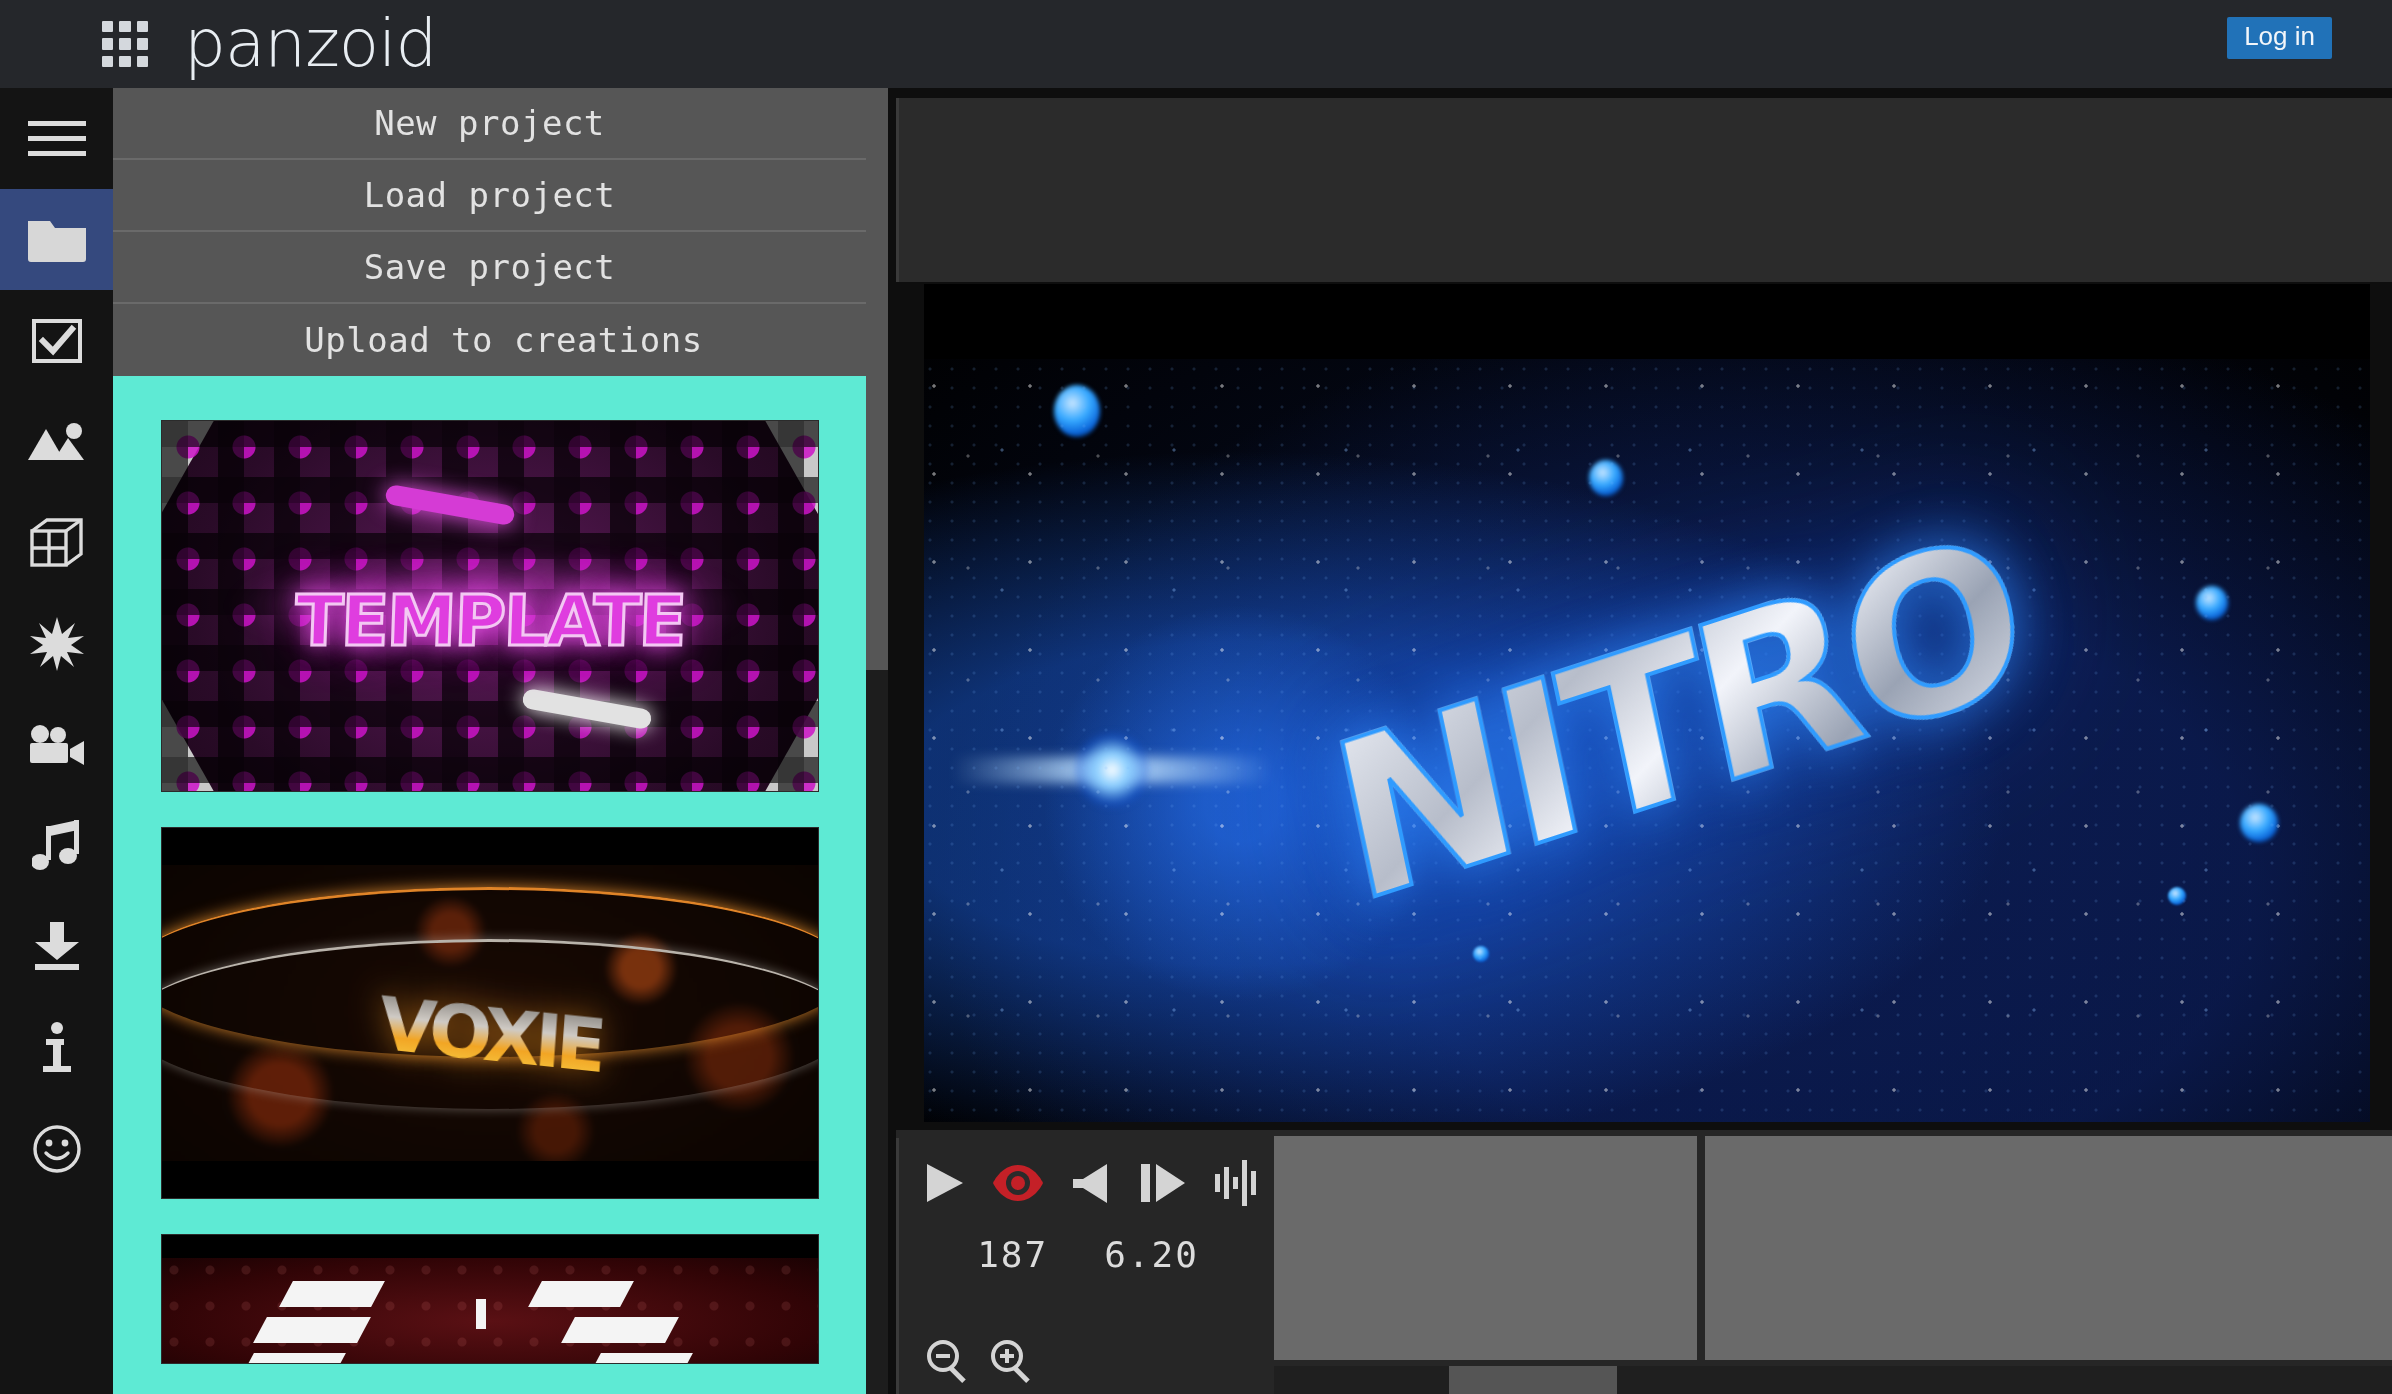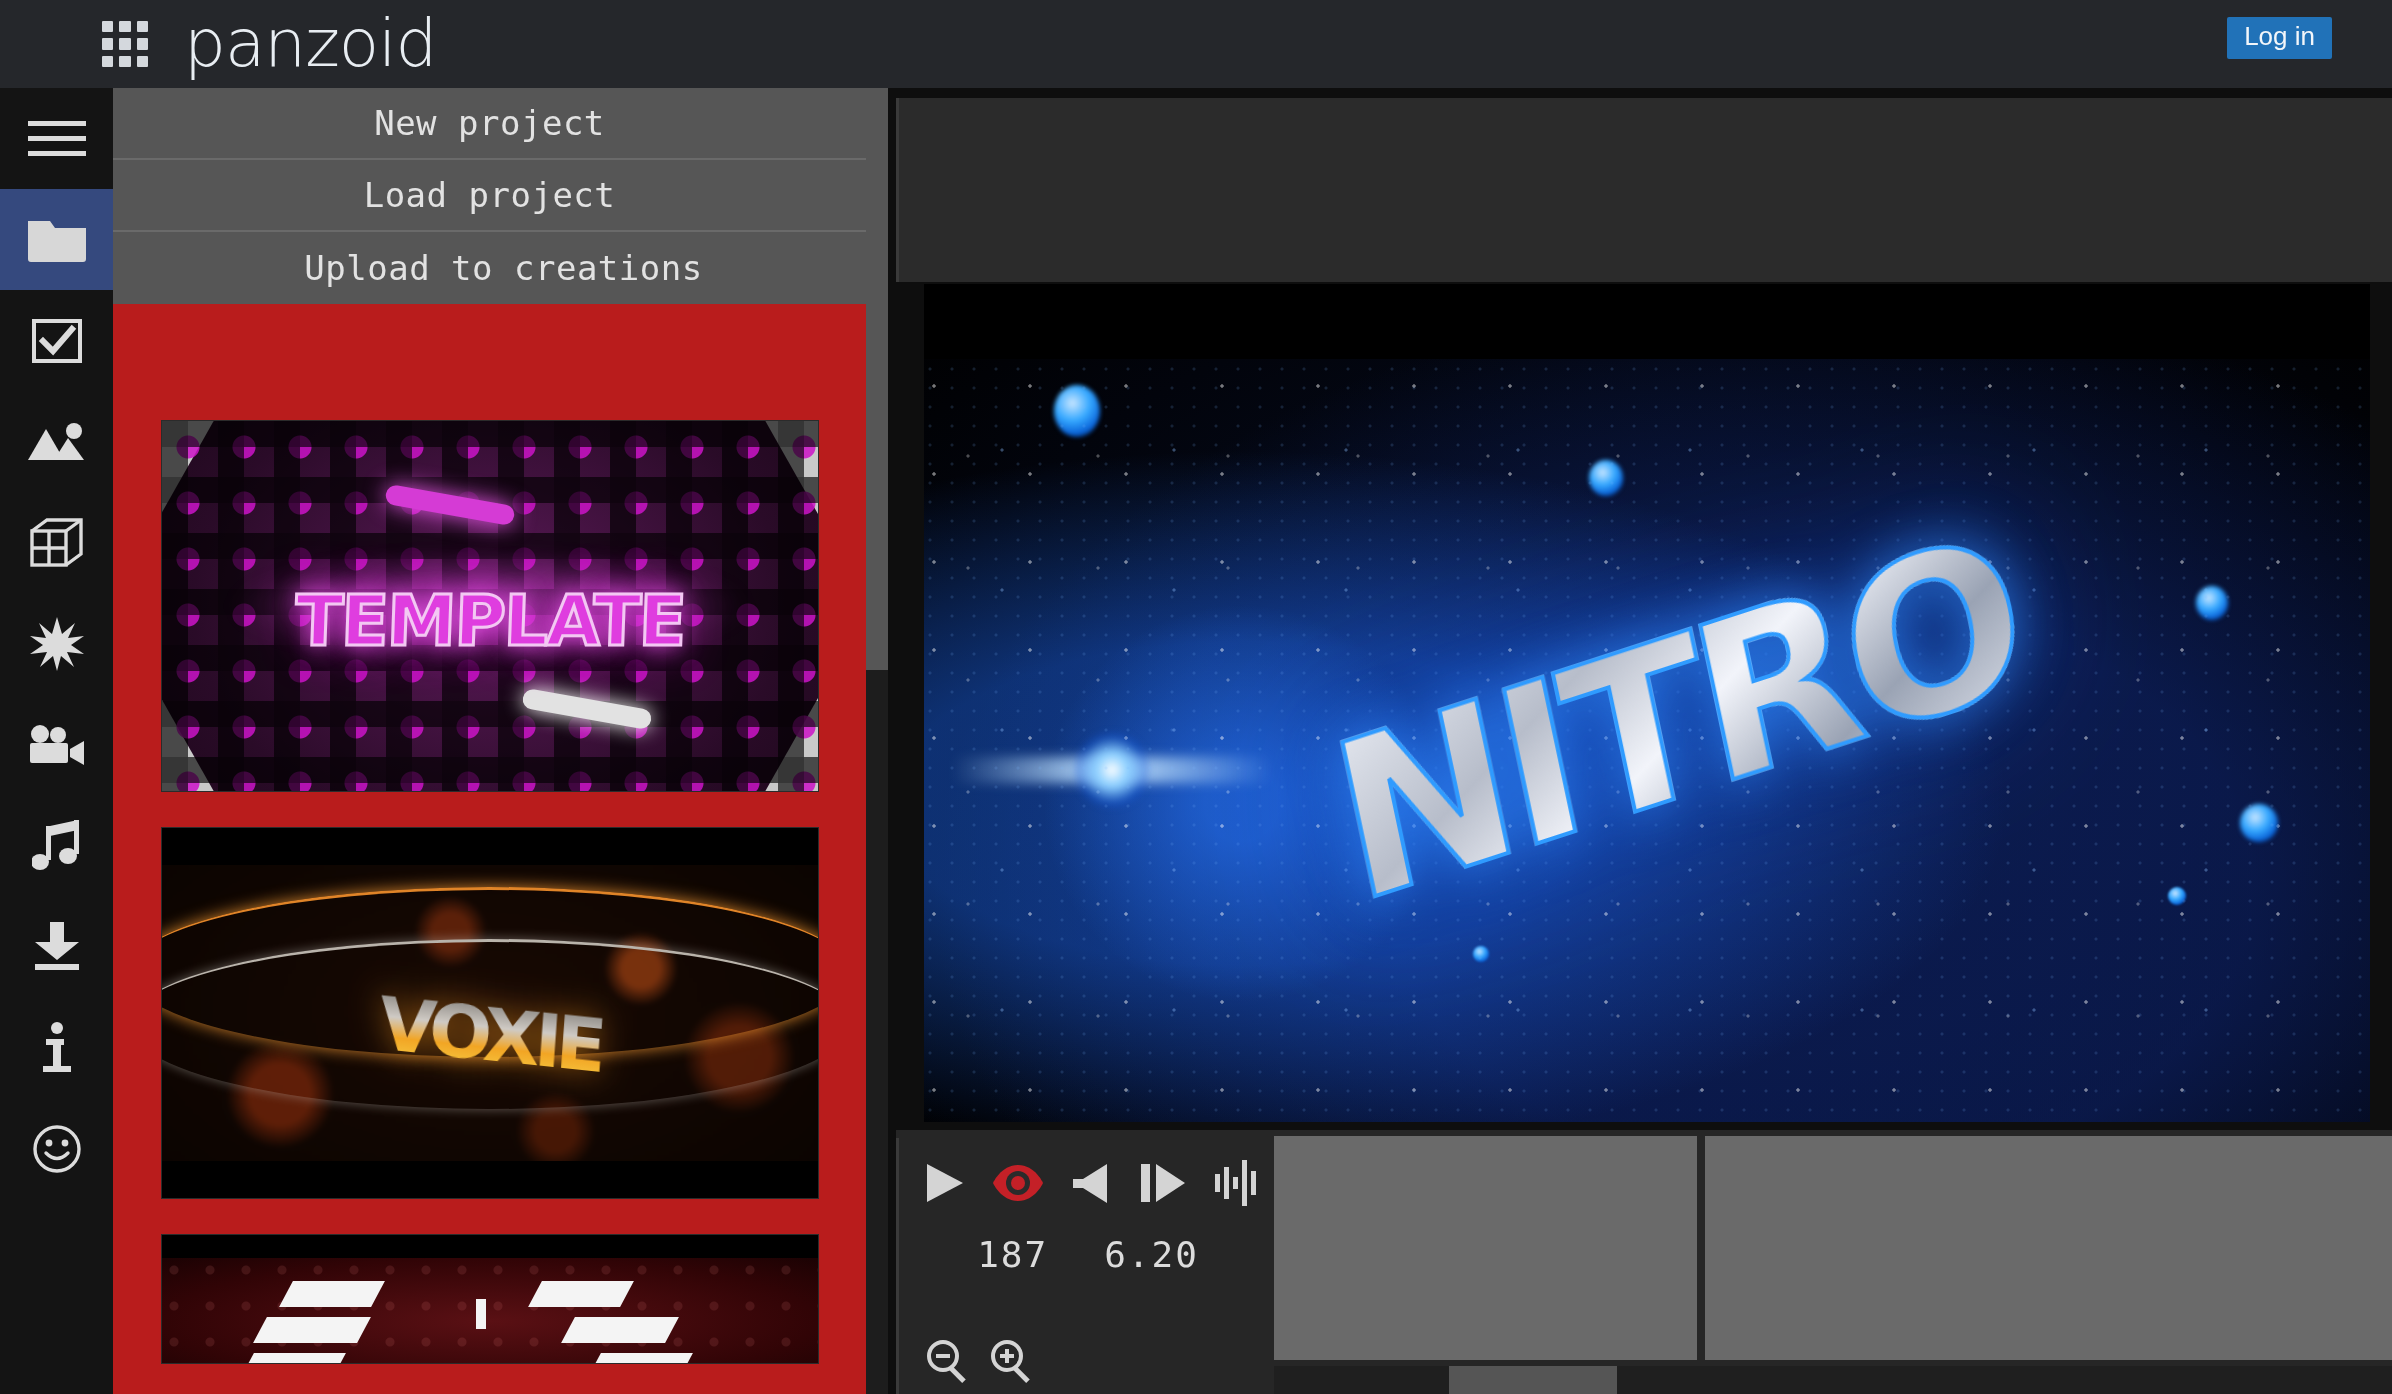--- a/index.html
+++ b/index.html
@@ -42,21 +42,21 @@
   .rail-btn {
     width:113px; height:101px; display:flex; align-items:center;
     justify-content:center; cursor:pointer; position:relative;
   }
   .rail-btn.active { background:#35497e; }
   .rail-btn svg { display:block; }
 
   
   .panel {
     position:absolute; left:113px; top:88px; width:775px; height:1306px;
-    background:#b91c1c; overflow:hidden;
+    background:#5eead4; overflow:hidden;
   }
   .menu-list { width:753px; background:#565656; }
   .menu-item {
     height:72px; display:flex; align-items:center; justify-content:center;
     color:#e2e2e2; font-family:"DejaVu Sans Mono","Liberation Mono",monospace;
     font-size:34px; letter-spacing:0.5px; cursor:pointer;
     border-bottom:2px solid #6a6a6a; background:#565656;
   }
   .menu-item:last-child { border-bottom:none;margin-left:28px; }
 
@@ -395,20 +395,21 @@
         </svg>
       </span>
     </div>
   </div>
 
   <div class="panel">
 
     <div class="menu-list">
       <div class="menu-item">New project</div>
       <div class="menu-item">Load project</div>
+      <div class="menu-item">Save project</div>
       <div class="menu-item">Upload to creations</div>
     </div>
 
     <div class="thumbs">
 
       <div class="thumb first">
         <div class="t1">
           <div class="dia"></div>
           <div class="cells"></div>
           <div class="grid"></div>

